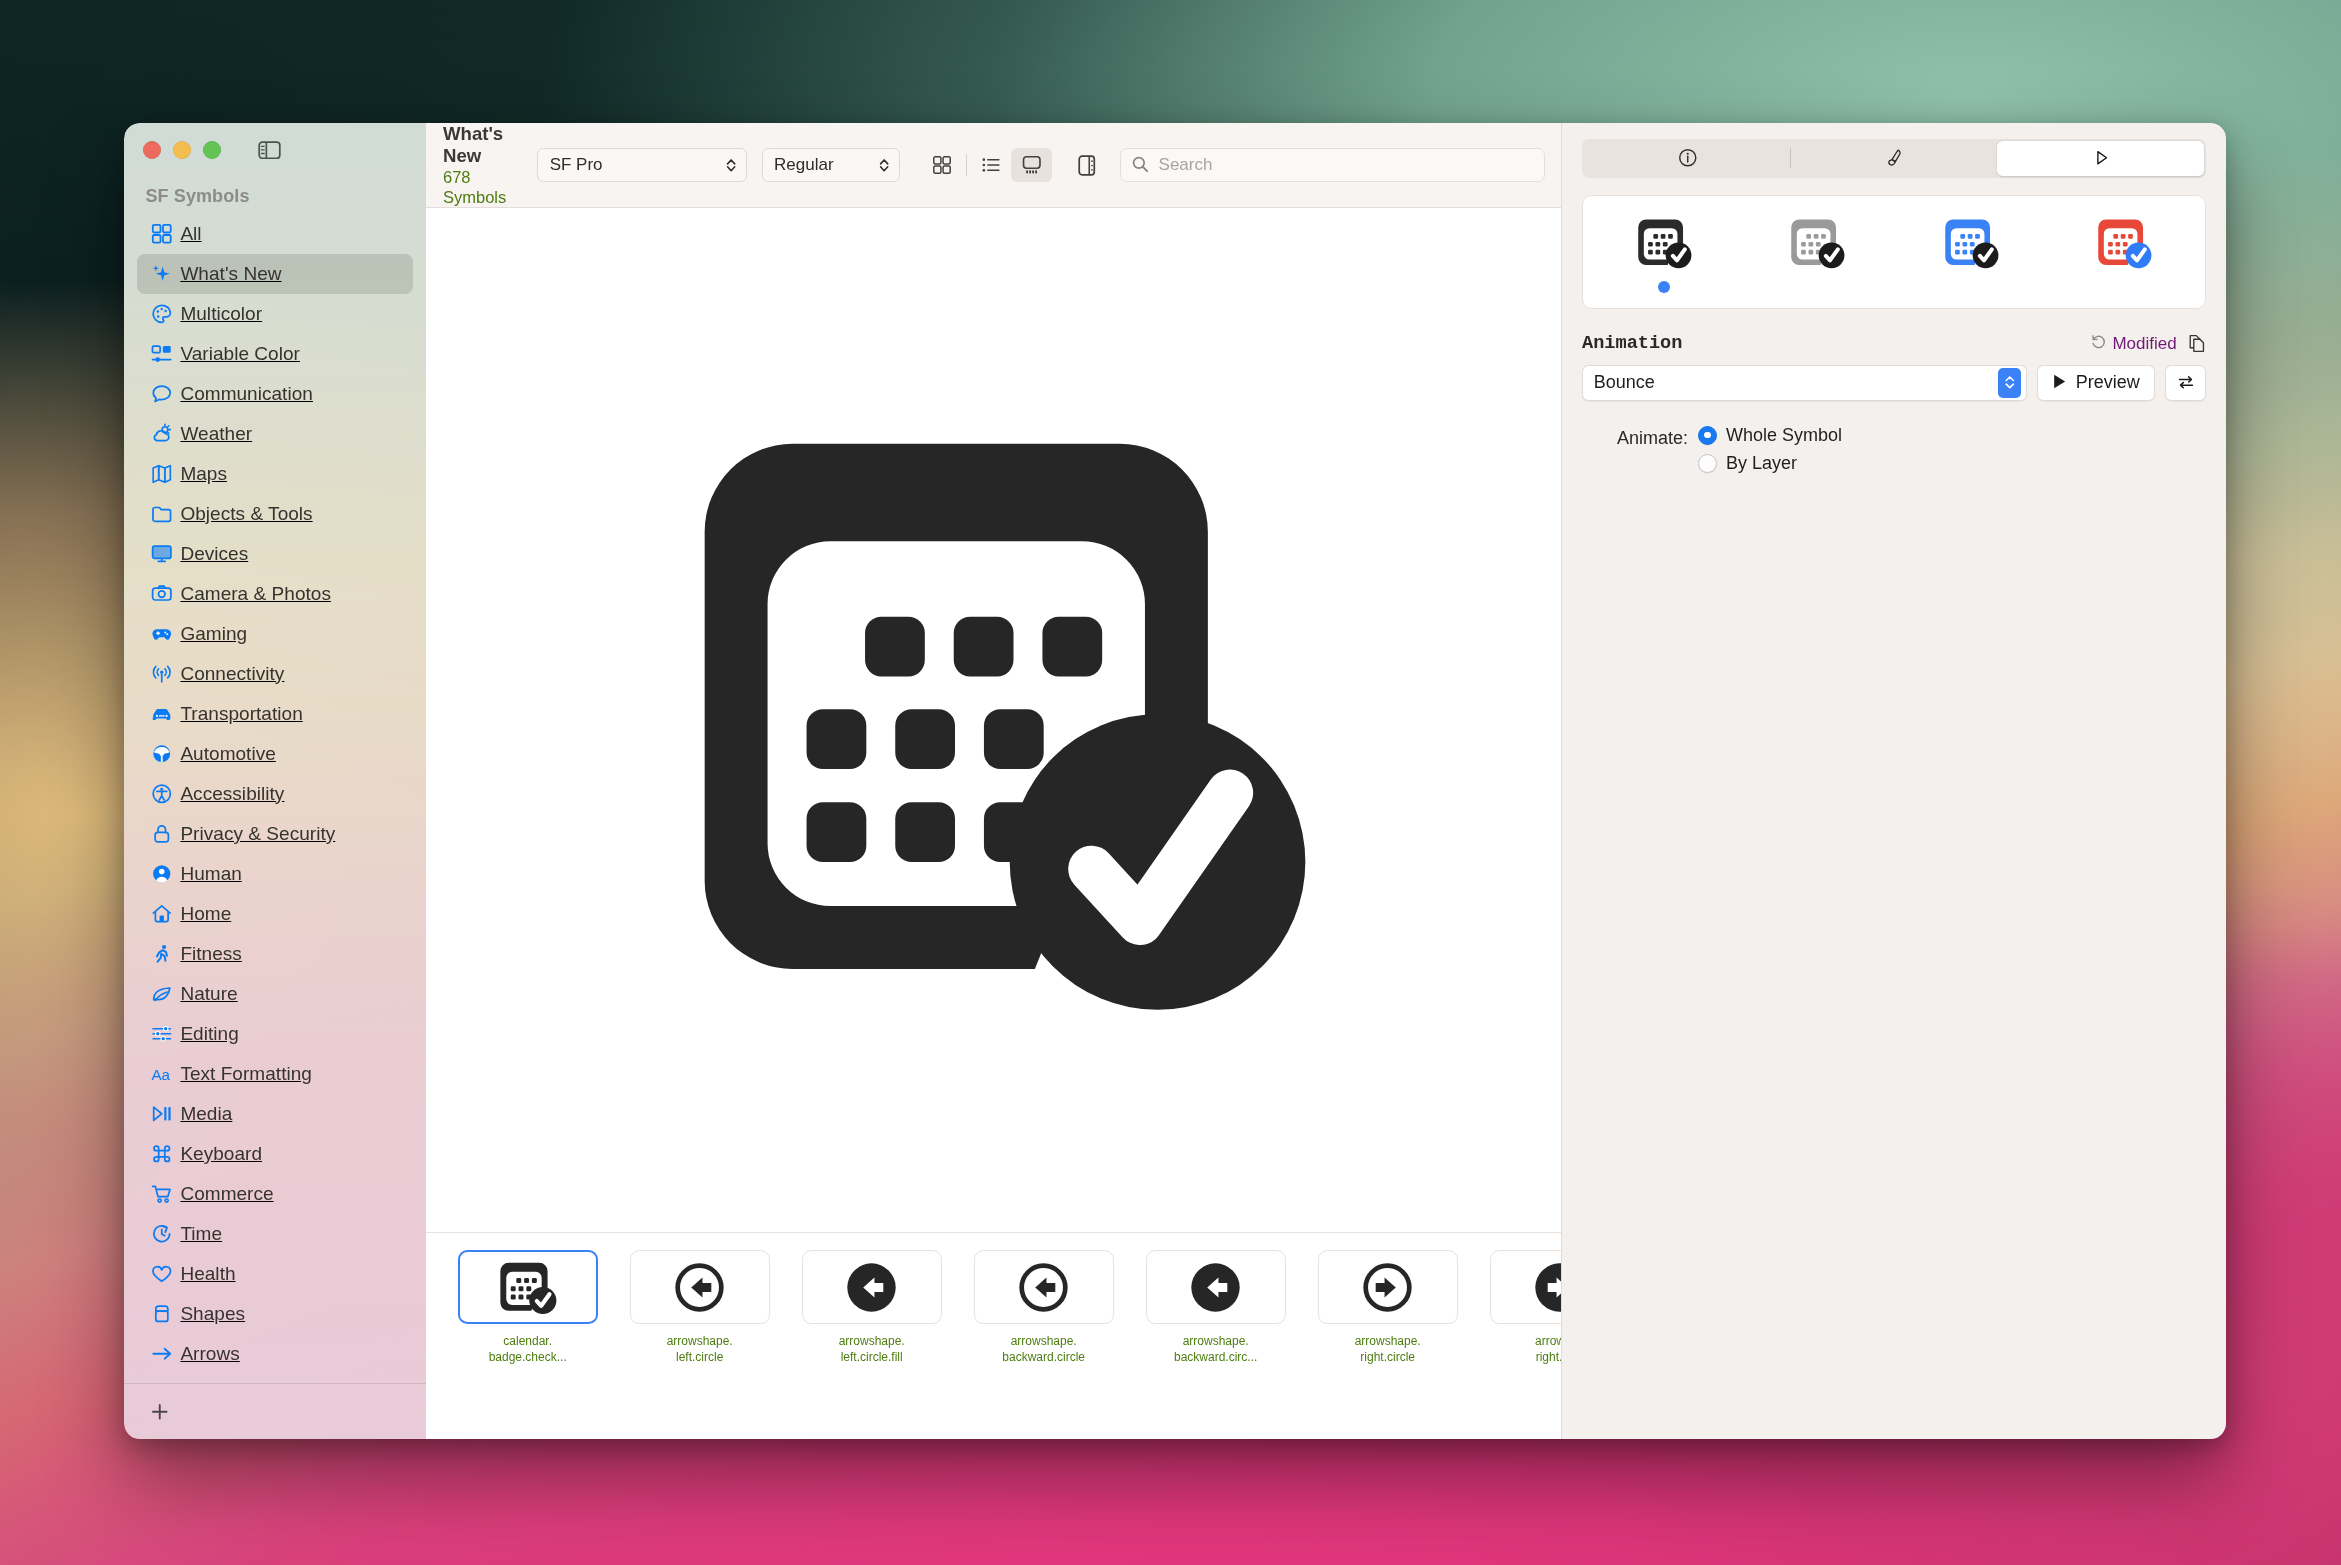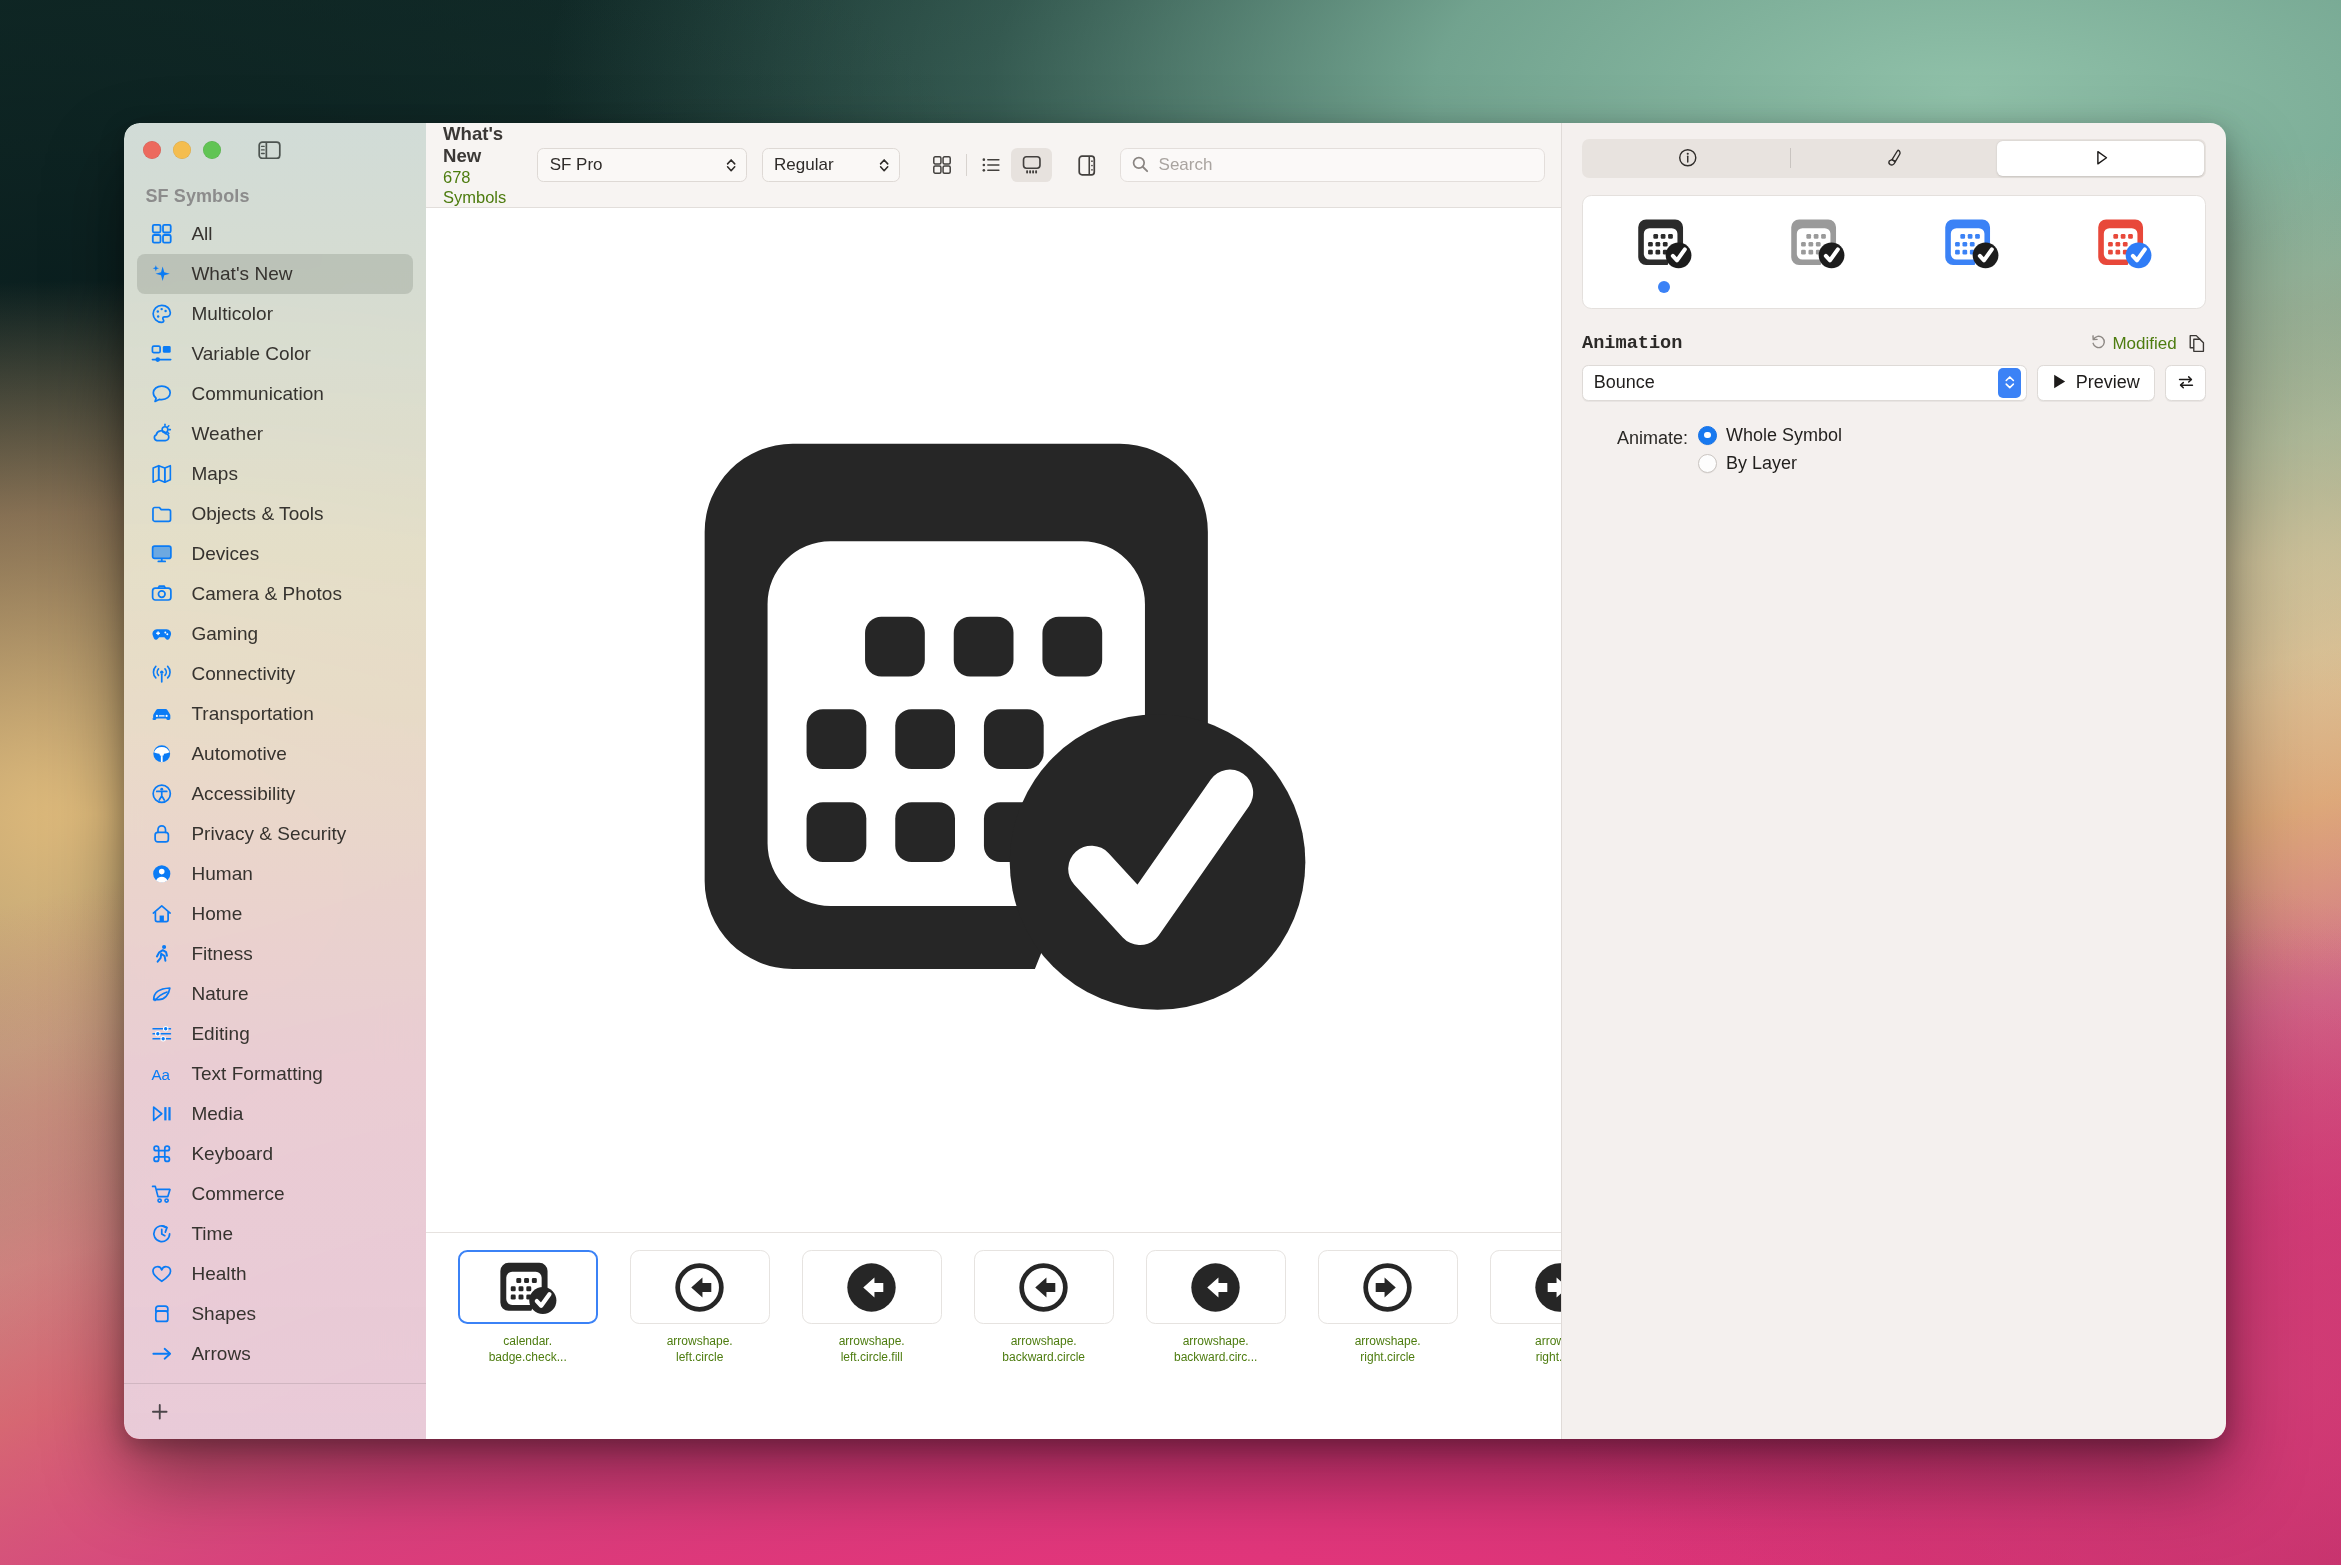--- a/index.html
+++ b/index.html
@@ -107,21 +107,22 @@
     letter-spacing: 0.1px;
   }
 
   .sb-list { flex: 1 1 auto; overflow: hidden; padding: 0 13px; }
   .sb-item {
     display: flex;
     align-items: center;
     height: 40px;
     padding-left: 11.4px;
     border-radius: 7.9px;
-    gap: 17px;
+    gap: 6px;
+    text-decoration: underline;
   }
   .sb-item.selected { background: rgba(130,135,125,0.30); }
   .sb-icon {
     width: 26px; height: 21.5px;
     display: flex; align-items: center; justify-content: center;
     color: #0a7bf5;
     flex: 0 0 26px;
   }
   .sb-label {
     font-size: 19px;
@@ -312,21 +313,21 @@
     margin-top: 8.6px;
   }
   .variant-dot.hidden { visibility: hidden; }
 
   .anim-header {
     margin-top: 24px;
     display: flex; align-items: center;
   }
   .anim-title { font-size: 18.6px; font-weight: bold; color: #2c2a28; font-family: Liberation Mono, monospace; }
   .anim-right { margin-left: auto; display: flex; align-items: center; gap: 10px; }
-  .modified { display: flex; align-items: center; gap: 5.7px; color: #4d7c0f; font-size: 17px; }
+  .modified { display: flex; align-items: center; gap: 5.7px; color: #701a75; font-size: 17px; }
   .copy-btn { color: #3a3734; display:flex; }
 
   .anim-row { margin-top: 10px; display: flex; align-items: center; gap: 10px; }
   .anim-select {
     flex: 1 1 auto;
     height: 36px;
     background: #fff;
     border: 0.7px solid #dedad7;
     border-radius: 6.4px;
     display: flex; align-items: center;

